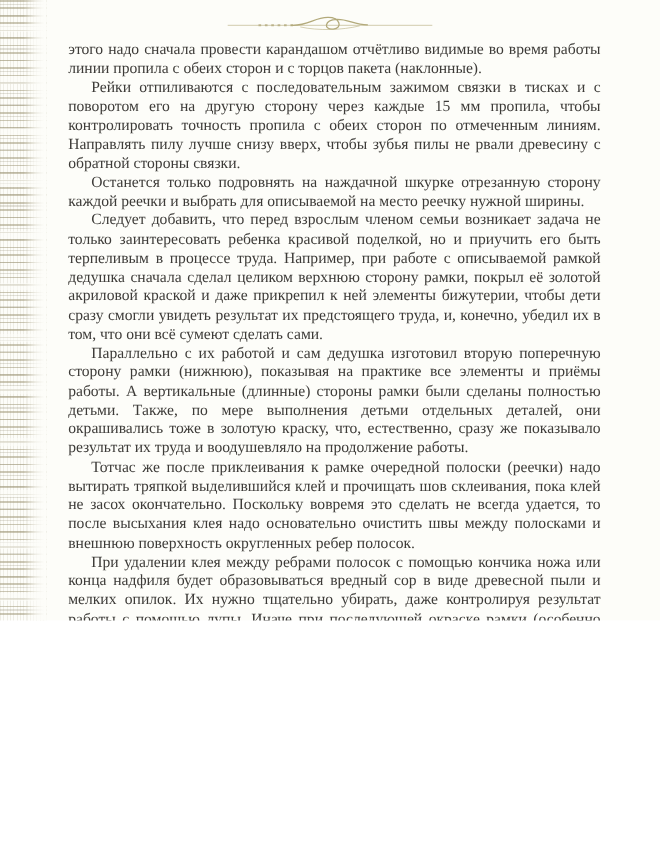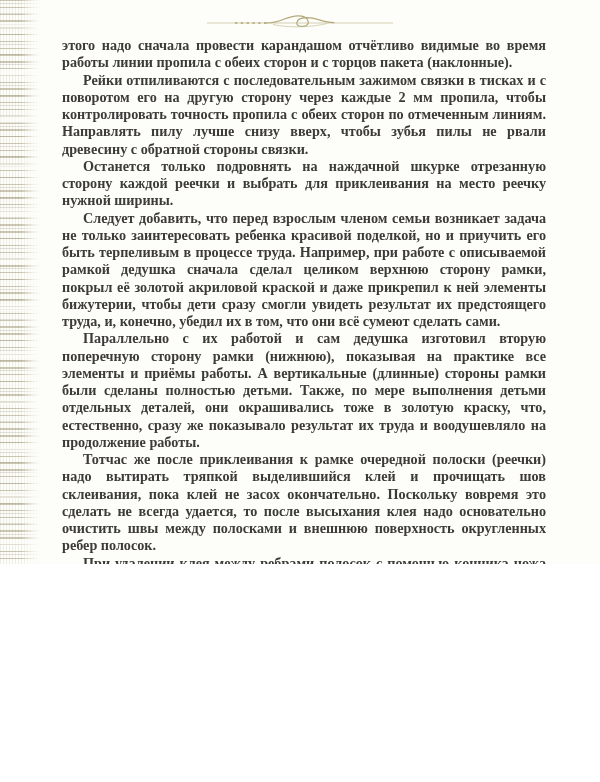--- a/index.html
+++ b/index.html
@@ -6,21 +6,20 @@
   body {
     width:600px; height:782px;
     background:#ffffff;
     font-family:"Liberation Serif","DejaVu Serif",serif;
   }
   .book-page {
     position:relative;
     width:600px; height:564px;
     background:var(--background,#fdfdf9);
     overflow:hidden;
-    font-weight:bold;
   }
   
   .left-border {
     position:absolute; left:0; top:0; width:42px; height:782px;
     background-image:
       repeating-linear-gradient(180deg,
         rgba(158,150,118,0.52) 0px, rgba(158,150,118,0.52) 1.4px,
         rgba(255,255,255,0) 1.4px, rgba(255,255,255,0) 6.8px),
       repeating-linear-gradient(180deg,
         rgba(120,112,84,0.20) 3.2px, rgba(120,112,84,0.20) 4.2px,
@@ -78,22 +77,22 @@
     <svg viewBox="0 0 190 22" width="190" height="22" xmlns="http://www.w3.org/2000/svg">
       <path d="M2,12 H188" stroke="#c3ba92" stroke-width="0.8" fill="none" opacity="0.85"></path>
       <path d="M30,12 H62" stroke="#b2a97c" stroke-width="1.9" stroke-dasharray="2.4 3.4" fill="none" opacity="0.8"></path>
       <path d="M60,12 C76,12.5 80,5 93,4.8 C104,4.6 107,14.6 98,15.4 C89,16.2 89.5,7.2 101,6.6 C111,6.1 117,11.5 129,11.6" stroke="#b3aa7b" stroke-width="1.2" fill="none" stroke-linecap="round"></path>
       <path d="M68,13.5 C84,17 106,16.5 122,12.5" stroke="#c0b78c" stroke-width="0.8" fill="none" opacity="0.75"></path>
     </svg>
   </div>
 
   <div class="page-text" lang="ru">
     <p class="no-indent">этого надо сначала провести карандашом отчётливо видимые во время работы линии пропила с обеих сторон и с торцов пакета (наклонные).</p>
-    <p>Рейки отпиливаются с последовательным зажимом связки в тисках и с поворотом его на другую сторону через каждые 2 мм пропила, чтобы контролировать точность пропила с обеих сторон по отмеченным линиям. Направлять пилу лучше снизу вверх, чтобы зубья пилы не рвали древесину с обратной стороны связки.</p>
-    <p>Останется только подровнять на наждачной шкурке отрезанную сторону каждой реечки и выбрать для приклеивания на место реечку нужной ширины.</p>
+    <p>Рейки отпиливаются с последовательным зажимом связки в тисках и с поворотом его на другую сторону через каждые 15 мм пропила, чтобы контролировать точность пропила с обеих сторон по отмеченным линиям. Направлять пилу лучше снизу вверх, чтобы зубья пилы не рвали древесину с обратной стороны связки.</p>
+    <p>Останется только подровнять на наждачной шкурке отрезанную сторону каждой реечки и выбрать для описываемой на место реечку нужной ширины.</p>
     <p>Следует добавить, что перед взрослым членом семьи возникает задача не только заинтересовать ребенка красивой поделкой, но и приучить его быть терпеливым в процессе труда. Например, при работе с описываемой рамкой дедушка сначала сделал целиком верхнюю сторону рамки, покрыл её золотой акриловой краской и даже прикрепил к ней элементы бижутерии, чтобы дети сразу смогли увидеть результат их предстоящего труда, и, конечно, убедил их в том, что они всё сумеют сделать сами.</p>
     <p>Параллельно с их работой и сам дедушка изготовил вторую поперечную сторону рамки (нижнюю), показывая на практике все элементы и приёмы работы. А вертикальные (длинные) стороны рамки были сделаны полностью детьми. Также, по мере выполнения детьми отдельных деталей, они окрашивались тоже в золотую краску, что, естественно, сразу же показывало результат их труда и воодушевляло на продолжение работы.</p>
     <p>Тотчас же после приклеивания к рамке очередной полоски (реечки) надо вытирать тряпкой выделившийся клей и прочищать шов склеивания, пока клей не засох окончательно. Поскольку вовремя это сделать не всегда удается, то после высыхания клея надо основательно очистить швы между полосками и внешнюю поверхность округленных ребер полосок.</p>
     <p>При удалении клея между ребрами полосок с помощью кончика ножа или конца надфиля будет образовываться вредный сор в виде древесной пыли и мелких опилок. Их нужно тщательно убирать, даже контролируя результат работы с помощью лупы. Иначе при последующей окраске рамки (особенно акриловой золотой краской) все оставшиеся крошки и опилки будут заметны. Для этой цели лучше всего использовать щетинную кисть. Ту пыль и неровности, которые не удается извлечь такими приёмами, можно пригладить заострённым кончиком деревянной ручки кисточки, а также ногтем. Ноготь можно заострить, выровнять надфилем или на шкурке. Процесс приклеивания и виды клея для древесины подробно описаны в разделе «Полезные советы».</p>
   </div>
 
   <div class="ornament-bottom">
     <svg viewBox="0 0 170 36" width="170" height="36" xmlns="http://www.w3.org/2000/svg">
 
       <ellipse cx="13" cy="19" rx="8" ry="6" fill="none" stroke="#cbbb8e" stroke-width="0.9" opacity="0.7"></ellipse>

